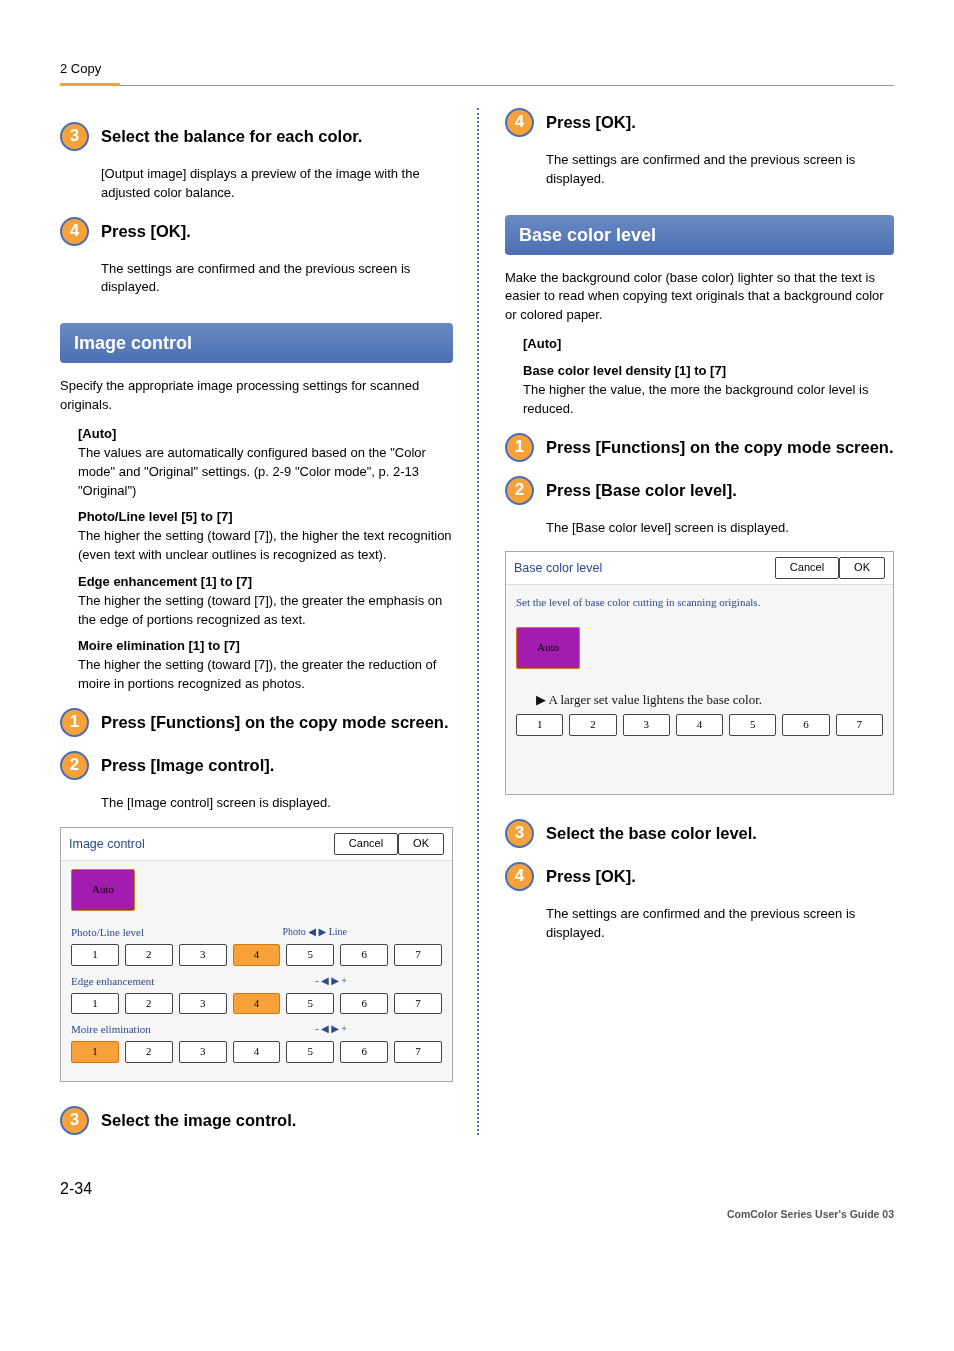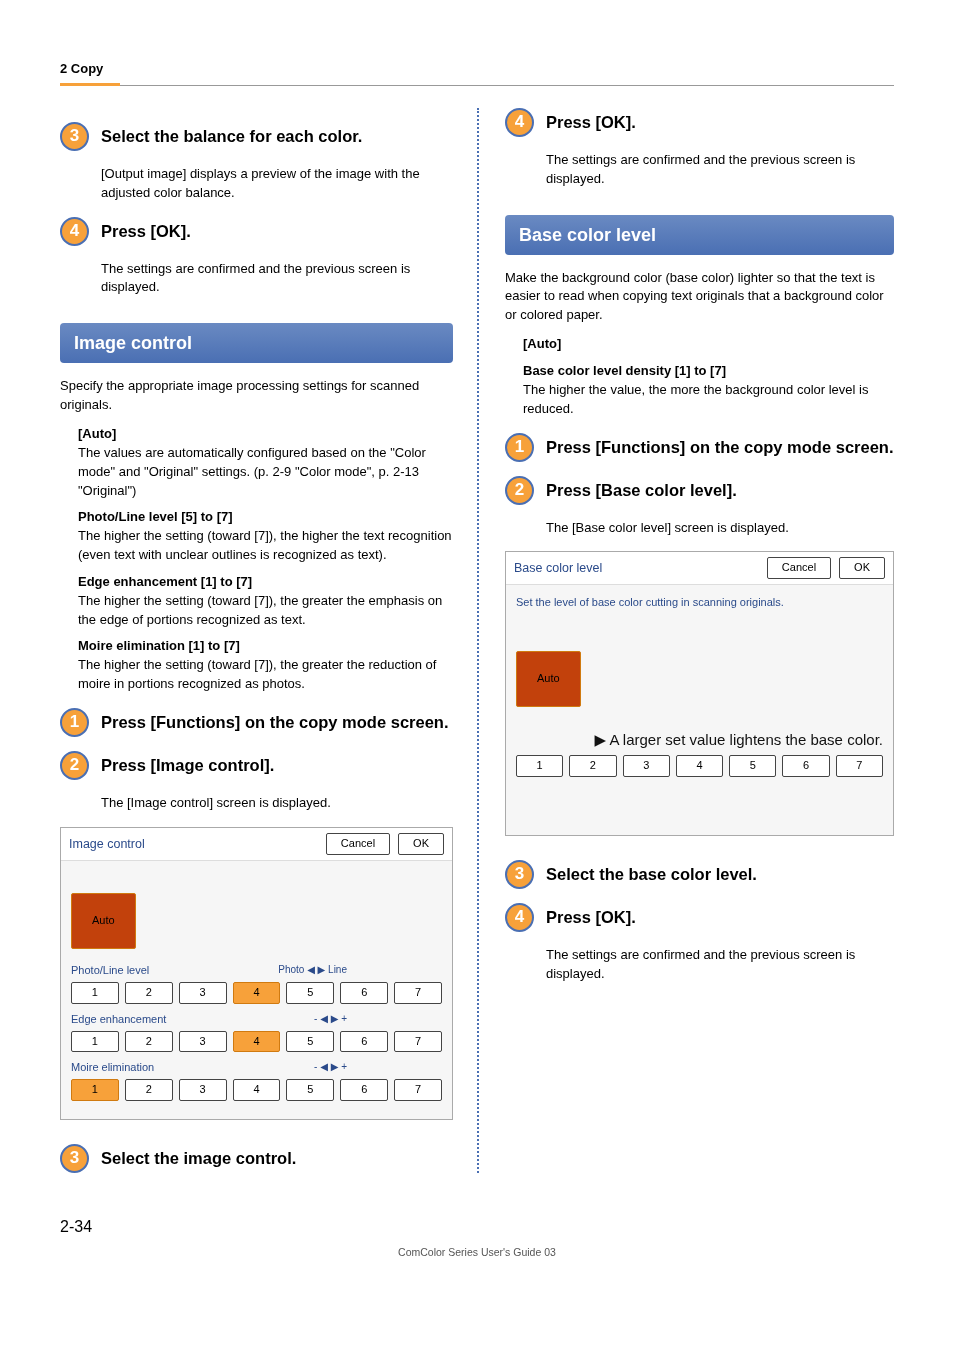--- a/index.html
+++ b/index.html
@@ -11,21 +11,20 @@
     width: 954px;
     padding: 60px 60px 20px 60px;
     line-height: 1.45;
   }
   .hdr {
     font-size: 13px;
     border-bottom: 1px solid #999;
     padding-bottom: 6px;
     margin-bottom: 22px;
     position: relative;
-    font-weight: bold;
   }
   .hdr::after {
     content: "";
     position: absolute;
     left: 0; bottom: -1px;
     width: 60px; height: 3px;
     background: #f7a13a;
   }
   .cols {
     display: flex;
@@ -94,39 +93,38 @@
   }
   .ss-head {
     display: flex;
     justify-content: space-between;
     align-items: center;
     padding: 5px 8px;
     background: #fff;
     border-bottom: 1px solid #ddd;
   }
   .ss-title { color: #2a4a8a; font-size: 12.5px; }
-  .ss-btns { display: flex; gap: 8px; }
+  .ss-btns { display: flex; }
   .ss-btn {
     border: 1.5px solid #444;
     border-radius: 2px;
     padding: 2px 14px;
     font-size: 11px;
     background: #fff;
   }
-  .ss-body { padding: 8px 10px 18px 10px; }
+  .ss-body { padding: 8px 10px 18px 10px; font-family: Liberation Serif, serif; }
   .ss-auto {
     display: inline-block;
-    background: #c2410c;
+    background: #a21caf;
     border: 1px solid #d07a10;
     color: #000;
     font-size: 11px;
-    padding: 19px 20px;
+    padding: 12px 20px;
     border-radius: 2px;
     margin-bottom: 6px;
-    margin-top: 24px;
   }
   .ss-row-label {
     color: #2a4a8a;
     font-size: 11px;
     margin-top: 8px;
     display: flex;
     justify-content: space-between;
     padding-right: 95px;
   }
   .ss-levels {
@@ -142,35 +140,35 @@
     border-radius: 2px;
     padding: 2px 0;
     font-size: 11px;
   }
   .ss-lvl.sel {
     background: #f7a13a;
     border-color: #d07a10;
   }
   .ss-msg { color: #2a4a8a; font-size: 11px; margin: 2px 0 6px 0; }
   .ss-hint {
-    font-size: 15px;
+    font-size: 13px;
     color: #111;
     margin: 16px 0 4px 20px;
-    text-align: right;
   }
   .arrow { font-size: 10px; }
   .pagenum {
     margin-top: 42px;
     font-size: 16px;
   }
   .footer {
-    text-align: center;
+    text-align: right;
     font-size: 10.5px;
     color: #555;
     margin-top: 6px;
+    font-weight: bold;
   }
   .spacer { height: 10px; }
 </style>
 </head>
 <body>
 
 <div class="hdr">
   <span>2 Copy</span>
 </div>
 

